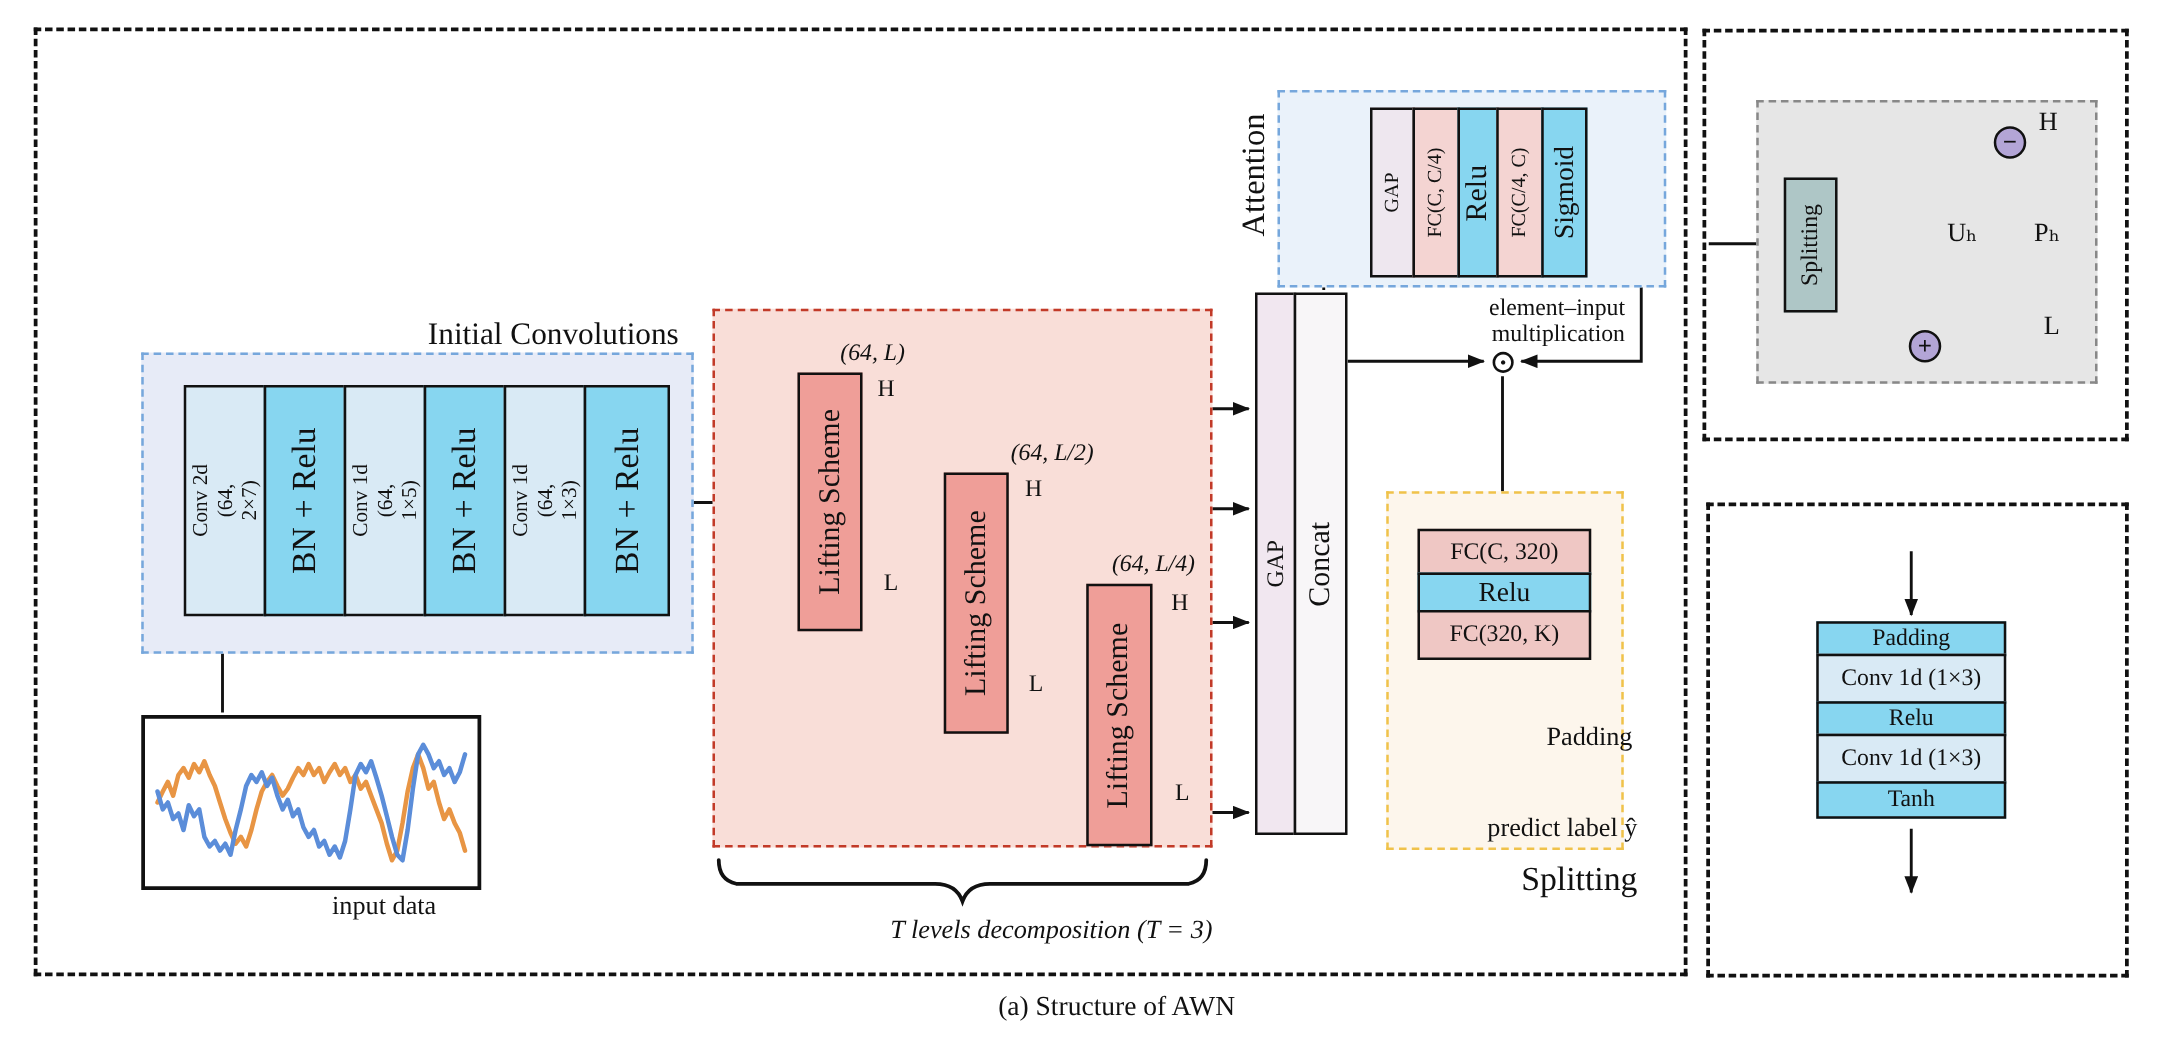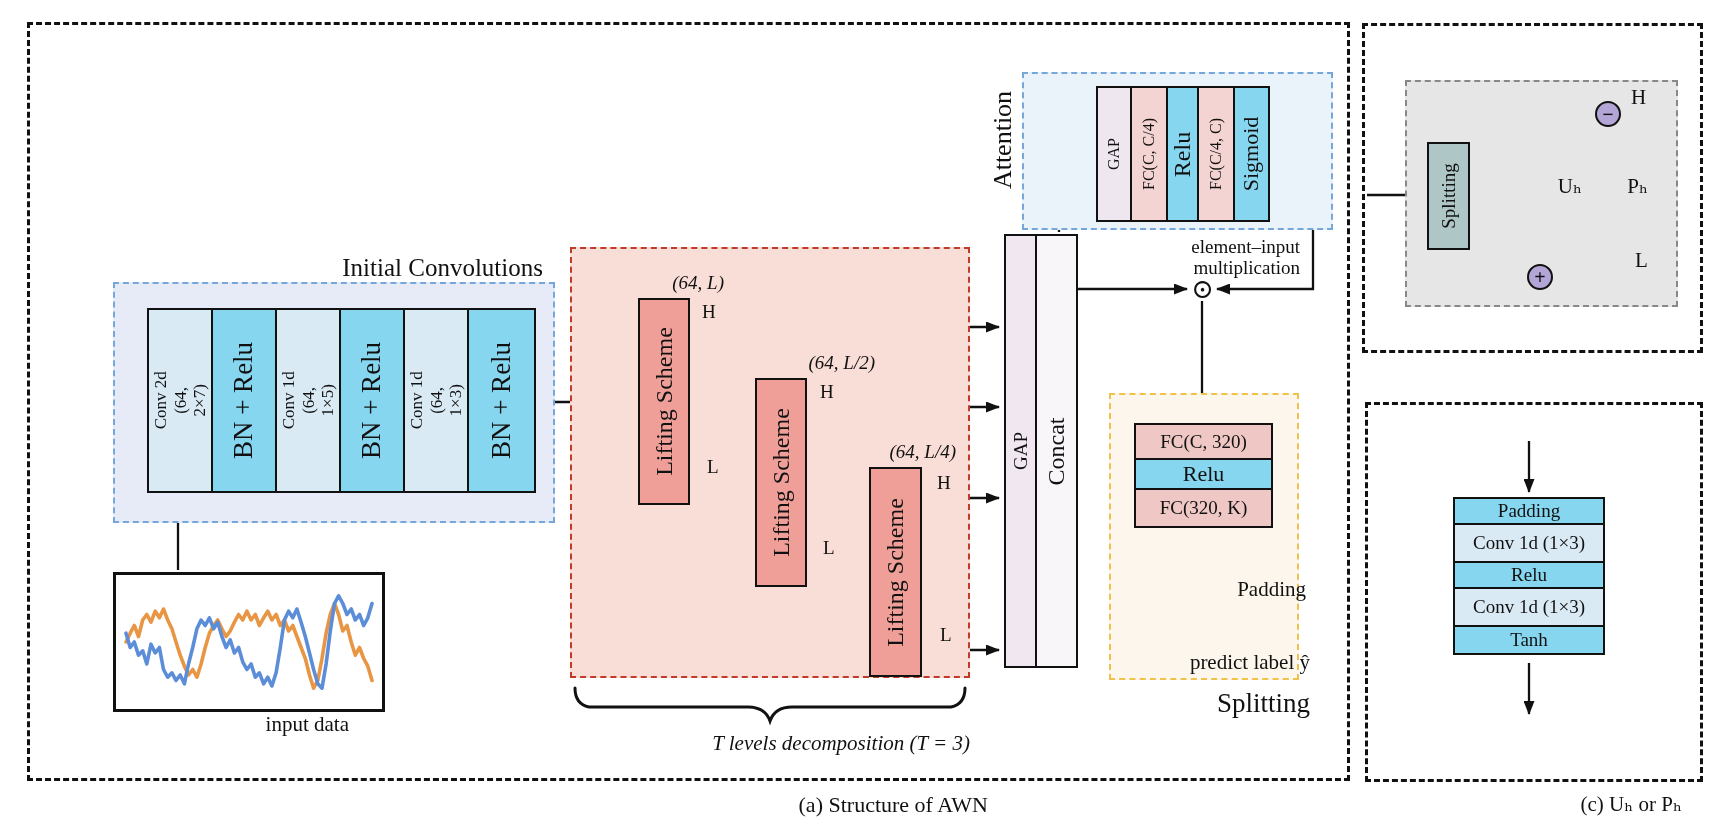--- a/index.html
+++ b/index.html
@@ -206,15 +206,14 @@
 
 
   <div class="abs dash" style="left:1365px;top:402px;width:338px;height:380px;border:3px dashed #111;"></div>
 
   <div class="abs blk f-act" style="left:1453px;top:497px;width:152px;height:28px;font-size:19px;">Padding</div>
   <div class="abs blk f-conv" style="left:1453px;top:523px;width:152px;height:40px;font-size:19px;">Conv 1d (1×3)</div>
   <div class="abs blk f-act" style="left:1453px;top:561px;width:152px;height:28px;font-size:19px;">Relu</div>
   <div class="abs blk f-conv" style="left:1453px;top:587px;width:152px;height:40px;font-size:19px;">Conv 1d (1×3)</div>
   <div class="abs blk f-act" style="left:1453px;top:625px;width:152px;height:30px;font-size:19px;">Tanh</div>
 
-  <div class="abs tc txt" style="left:1382px;top:792px;width:300px;font-size:21px;">(c) Uₕ or Pₕ</div>
 
 </div>
 
 </body></html>

